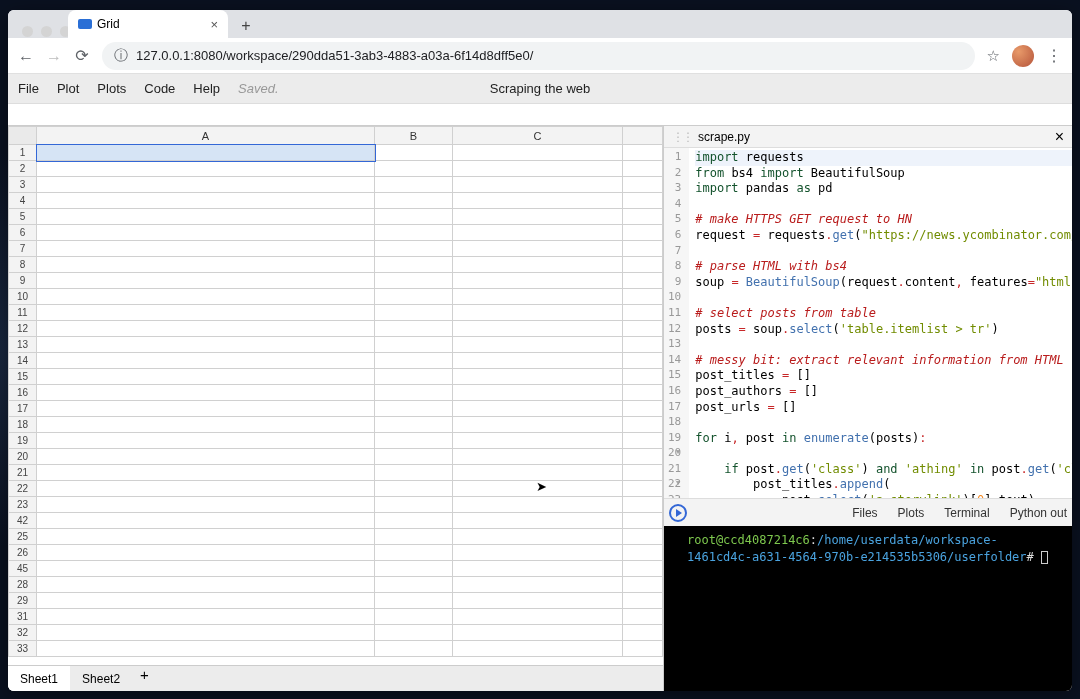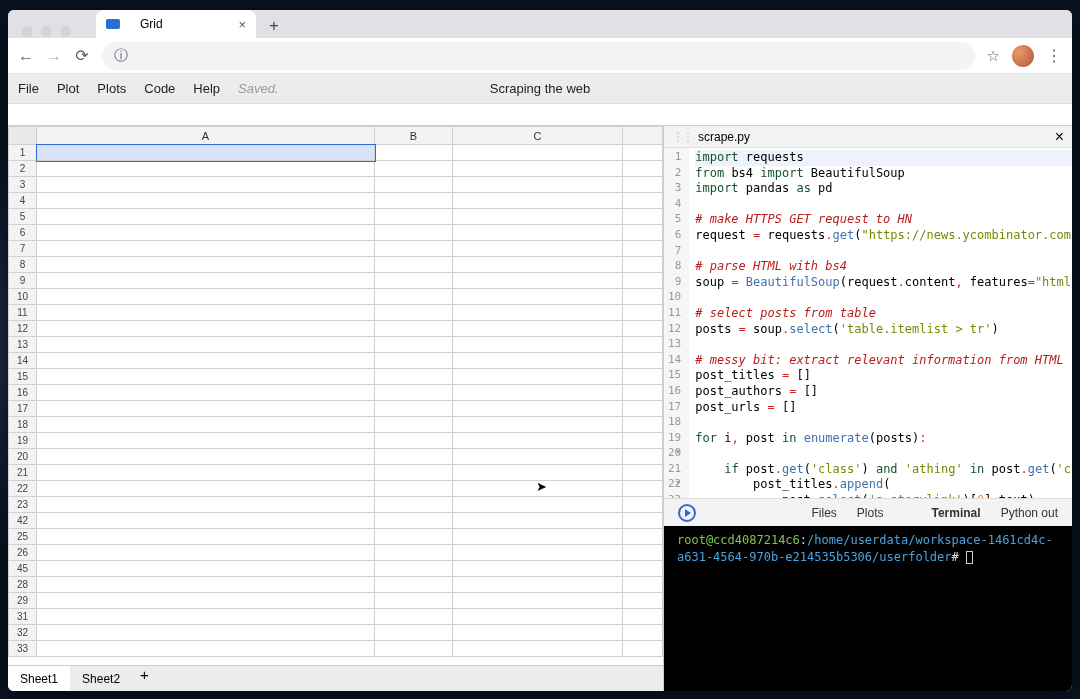--- a/index.html
+++ b/index.html
@@ -7,21 +7,21 @@
 .outer-bg { position: absolute; inset: 0; background: radial-gradient(ellipse at 5% 50%, #1a2840 0%, #0a1120 40%); }
 .browser {
   position: absolute; left: 8px; top: 10px; right: 8px; bottom: 8px;
   background: #fff; border-radius: 6px; overflow: hidden; box-shadow: 0 4px 20px rgba(0,0,0,0.4);
   display: flex; flex-direction: column;
 }
 
 .tabstrip { height: 28px; background: #dfe1e5; display: flex; align-items: flex-end; padding-left: 60px; }
 .traffic { position: absolute; left: 14px; top: 16px; display: flex; gap: 8px; }
 .traffic span { width: 11px; height: 11px; border-radius: 50%; background: #d4d4d4; }
-.tab { background: #fff; height: 28px; display: flex; align-items: center; padding: 0 10px; gap: 20px; border-radius: 8px 8px 0 0; font-size: 12px; min-width: 160px; position: relative; margin-left: 28px; }
+.tab { background: #fff; height: 28px; display: flex; align-items: center; padding: 0 10px; gap: 5px; border-radius: 8px 8px 0 0; font-size: 12px; min-width: 160px; position: relative; }
 .tab .favicon { width: 14px; height: 10px; background: #2a6fd6; border-radius: 2px; }
 .tab .close { margin-left: auto; font-size: 13px; color: #555; cursor: pointer; }
 .newtab { width: 24px; height: 24px; display: flex; align-items: center; justify-content: center; font-size: 16px; color: #444; cursor: pointer; margin-left: 6px; }
 
 .addrbar { height: 36px; background: #fff; display: flex; align-items: center; padding: 0 10px; gap: 12px; border-bottom: 1px solid #e0e0e0; }
 .nav-ico { width: 16px; height: 16px; display: flex; align-items: center; justify-content: center; color: #5f6368; font-size: 16px; cursor: pointer; }
 .nav-ico.disabled { color: #bdbdbd; }
 .url-field { flex: 1; height: 28px; background: #f1f3f4; border-radius: 14px; display: flex; align-items: center; padding: 0 12px; gap: 8px; font-size: 13px; color: #202124; }
 .url-field .info { font-size: 14px; color: #5f6368; }
 .star { font-size: 15px; color: #5f6368; }
@@ -55,27 +55,27 @@
 .ed-header { height: 22px; background: #f3f3f3; border-bottom: 1px solid #ddd; display: flex; align-items: center; padding: 0 8px; font-size: 12px; gap: 6px; }
 .ed-header .drag { color: #bbb; letter-spacing: -2px; }
 .ed-header .close { margin-left: auto; font-size: 16px; cursor: pointer; }
 .editor { flex: 1; display: flex; font-family: Menlo, Consolas, monospace; font-size: 12px; line-height: 1.3; overflow: auto; background: #fff; min-height: 0; }
 .gutter { background: #f6f6f6; color: #999; padding: 2px 8px 2px 4px; text-align: right; user-select: none; }
 .gutter div { height: 15.6px; font-size: 11px; }
 .code { padding: 2px 6px; white-space: pre; }
 .code .line { height: 15.6px; }
 .code .line.hl { background: #eef3fb; }
 .kw { color: #14532d; } .fn { color: #4271ae; } .str { color: #718c00; } .cmt { color: #b91c1c; font-style: italic; } .op { color: #c82829; } .num { color: #f5871f; } .nm { color: #000; }
-.bot-tabs { height: 28px; background: #f3f3f3; border-top: 1px solid #ddd; display: flex; align-items: center; padding: 0 14px; gap: 20px; font-size: 12px; }
+.bot-tabs { height: 28px; background: #f3f3f3; border-top: 1px solid #ddd; display: flex; align-items: center; padding: 0 5px; gap: 20px; font-size: 12px; }
 .bot-tabs .run { width: 18px; height: 18px; border: 2px solid #3367d6; border-radius: 50%; display: flex; align-items: center; justify-content: center; cursor: pointer; }
 .bot-tabs .run::after { content: ''; border-left: 6px solid #3367d6; border-top: 4px solid transparent; border-bottom: 4px solid transparent; margin-left: 2px; }
 .bot-tabs .spacer { flex: 1; }
 .bot-tabs .bt { cursor: pointer; color: #333; }
-.bot-tabs .bt.active { font-weight: 700; margin-left: 28px; }
-.terminal { height: 165px; background: #000; color: #ddd; font-family: Menlo, Consolas, monospace; font-size: 12px; padding: 6px 13px; line-height: 1.4; overflow: auto; }
+.bot-tabs .bt.active { font-weight: 400; }
+.terminal { height: 165px; background: #000; color: #ddd; font-family: Menlo, Consolas, monospace; font-size: 12px; padding: 6px 23px; line-height: 1.4; overflow: auto; }
 .terminal .u { color: #7ec84e; }
 .terminal .p { color: #4aa3df; }
 .terminal .cur { display: inline-block; width: 7px; height: 13px; border: 1px solid #ccc; vertical-align: text-bottom; }
 .cursor-arrow { position: absolute; left: 528px; top: 353px; font-size: 13px; color: #000; pointer-events: none; }
 </style>
 </head>
 <body>
 <div class="outer-bg"></div>
 
 <div class="browser">
@@ -91,20 +91,21 @@
       <span class="close">×</span>
     </div>
     <div class="newtab">+</div>
   </div>
   <div class="addrbar">
     <span class="nav-ico">←</span>
     <span class="nav-ico disabled">→</span>
     <span class="nav-ico">⟳</span>
     <div class="url-field">
       <span class="info">ⓘ</span>
+      <span>127.0.0.1:8080/workspace/290dda51-3ab3-4883-a03a-6f14d8dff5e0/</span>
     </div>
     <span class="star">☆</span>
     <span class="avatar"></span>
     <span class="dots">⋮</span>
   </div>
 
   <div class="menubar">
     <span class="mi">File</span>
     <span class="mi">Plot</span>
     <span class="mi">Plots</span>

